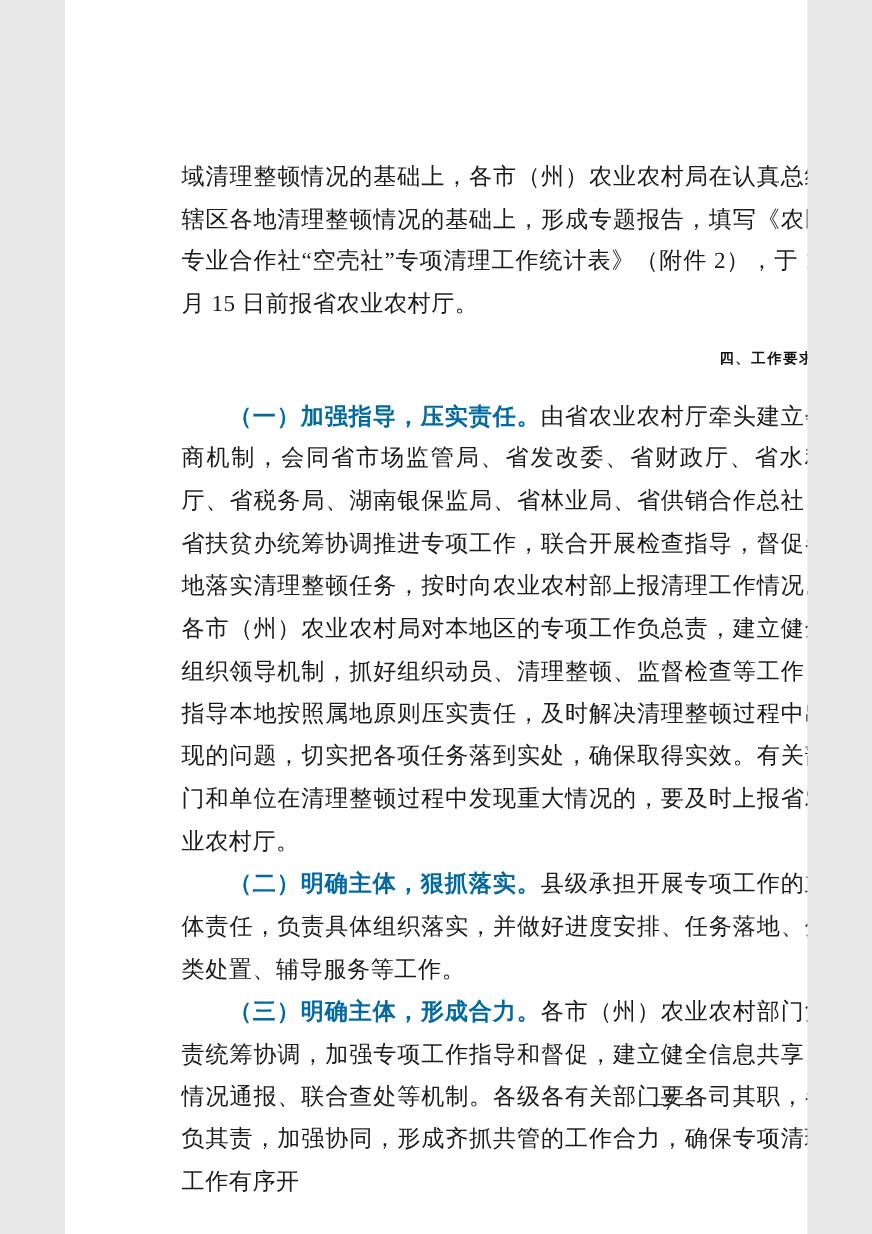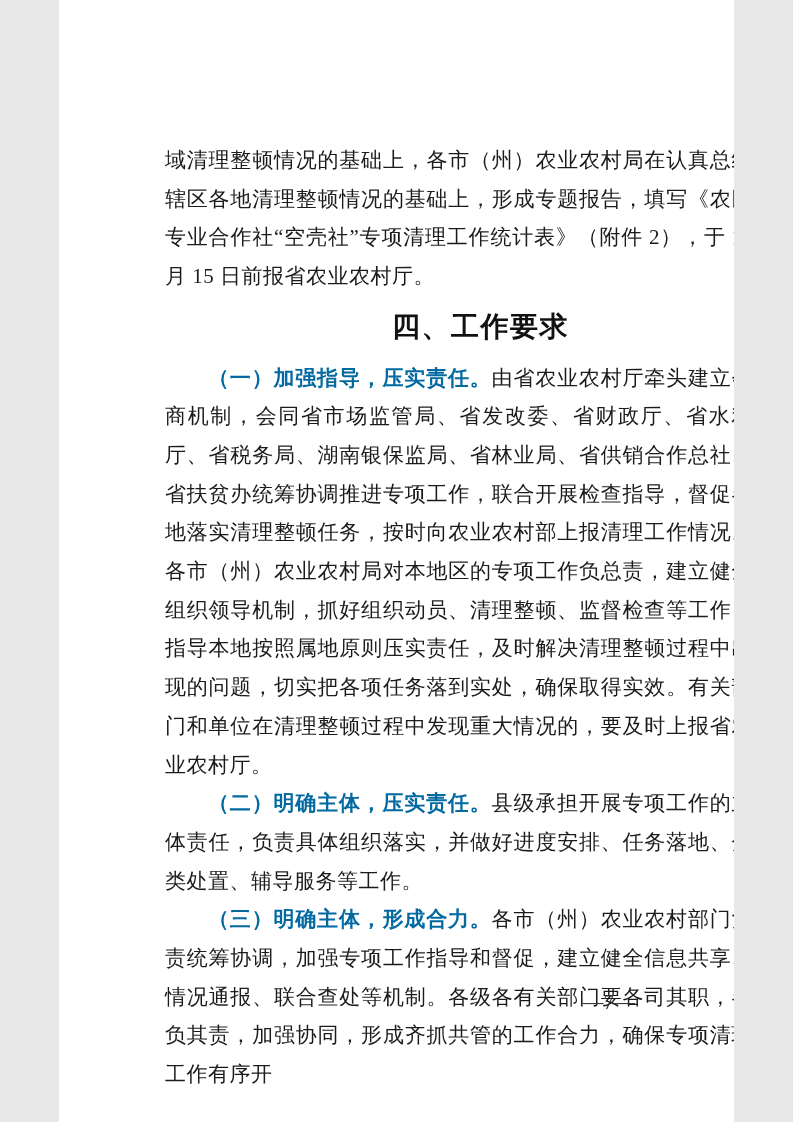--- a/index.html
+++ b/index.html
@@ -33,26 +33,26 @@
     padding: 0;
   }
   .para-indent {
     text-indent: 43px;
   }
   .section-heading {
     margin: 12px;
     padding: 0;
     font-family: "DejaVu Sans", sans-serif;
     font-weight: bold;
-    font-size: 28px;
+    font-size: 13px;
     line-height: 38.7px;
     text-indent: 43px;
     color: #111111;
     letter-spacing: 1.5px;
-    text-align: center;
+    text-align: right;
   }
   .item-lead {
     font-weight: bold;
     color: #0369a1;
   }
   .page-number {
     position: absolute;
     top: 990px;
     right: 99px;
     font-family: "Liberation Serif", serif;
@@ -67,20 +67,20 @@
 
 <div class="page">
   <div class="content">
 
     <p class="para-continuation">域清理整顿情况的基础上，各市（州）农业农村局在认真总结辖区各地清理整顿情况的基础上，形成专题报告，填写《农民专业合作社“空壳社”专项清理工作统计表》（附件 2），于 11 月 15 日前报省农业农村厅。</p>
 
     <h2 class="section-heading">四、工作要求</h2>
 
     <p class="para-indent"><span class="item-lead">（一）加强指导，压实责任。</span><span>由省农业农村厅牵头建立会商机制，会同省市场监管局、省发改委、省财政厅、省水利厅、省税务局、湖南银保监局、省林业局、省供销合作总社、省扶贫办统筹协调推进专项工作，联合开展检查指导，督促各地落实清理整顿任务，按时向农业农村部上报清理工作情况。各市（州）农业农村局对本地区的专项工作负总责，建立健全组织领导机制，抓好组织动员、清理整顿、监督检查等工作，指导本地按照属地原则压实责任，及时解决清理整顿过程中出现的问题，切实把各项任务落到实处，确保取得实效。有关部门和单位在清理整顿过程中发现重大情况的，要及时上报省农业农村厅。</span></p>
 
-    <p class="para-indent"><span class="item-lead">（二）明确主体，压实责任。</span><span>县级承担开展专项工作的主体责任，负责具体组织落实，并做好进度安排、任务落地、分类处置、辅导服务等工作。</span></p>
+    <p class="para-indent"><span class="item-lead">（二）明确主体，狠抓落实。</span><span>县级承担开展专项工作的主体责任，负责具体组织落实，并做好进度安排、任务落地、分类处置、辅导服务等工作。</span></p>
 
     <p class="para-indent"><span class="item-lead">（三）明确主体，形成合力。</span><span>各市（州）农业农村部门负责统筹协调，加强专项工作指导和督促，建立健全信息共享、情况通报、联合查处等机制。各级各有关部门要各司其职，各负其责，加强协同，形成齐抓共管的工作合力，确保专项清理工作有序开</span></p>
 
   </div>
 
   <div class="page-number">—7—</div>
 </div>
 
 </body></html>

